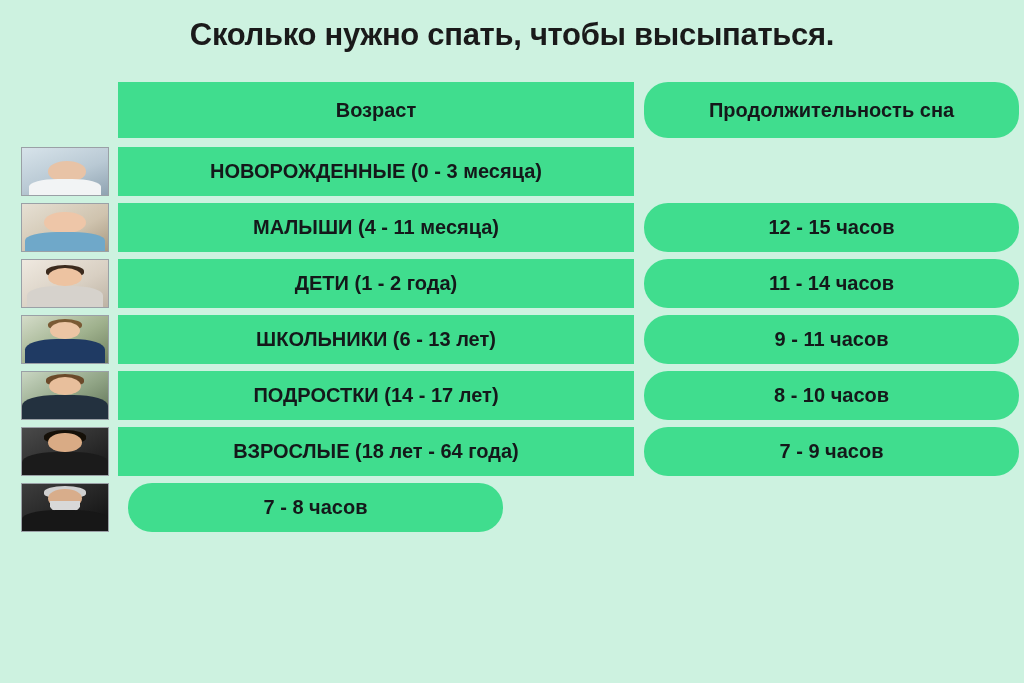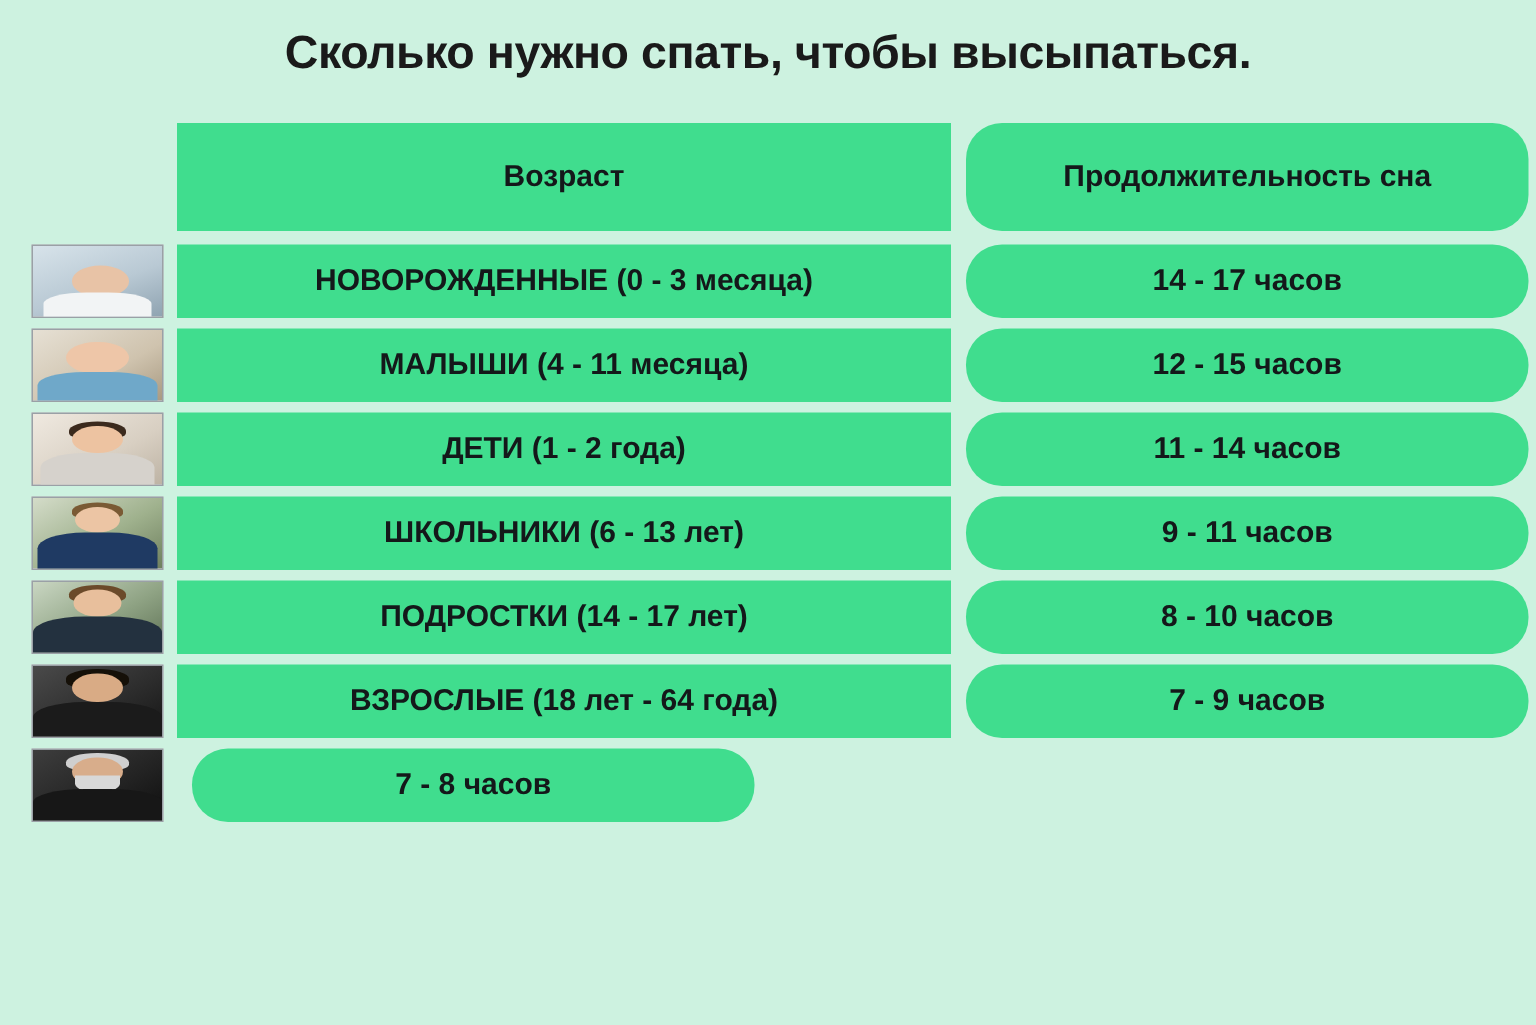--- a/index.html
+++ b/index.html
@@ -34,21 +34,21 @@
     top: 82px;
     width: 1024px;
   }
   .row {
     display: flex;
     align-items: stretch;
     height: 49px;
     margin-bottom: 7px;
   }
   .row.header-row {
-    height: 72px;
+    height: 56px;
     margin-bottom: 9px;
   }
   .photo-cell {
     width: 88px;
     min-width: 88px;
     margin-left: 21px;
     margin-right: 9px;
     border: 1px solid #9aa0a6;
     box-sizing: border-box;
     overflow: hidden;
@@ -172,21 +172,20 @@
 
     <div class="row">
       <div class="photo-cell">
         <div class="ph p-newborn">
             <div class="bg"></div>
             <div class="head"></div>
             <div class="body"></div>
           </div>
       </div>
       <div class="cell-age">НОВОРОЖДЕННЫЕ (0 - 3 месяца)</div>
-      <div class="cell-dur">14 - 17 часов</div>
     </div>
 
     <div class="row">
       <div class="photo-cell">
         <div class="ph p-infant">
             <div class="bg"></div>
             <div class="head"></div>
             <div class="body"></div>
           </div>
       </div>

